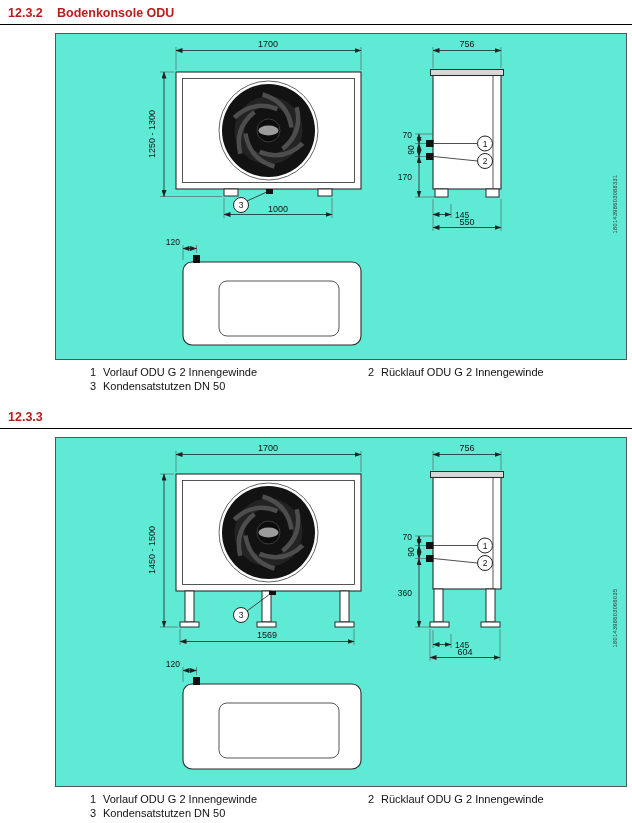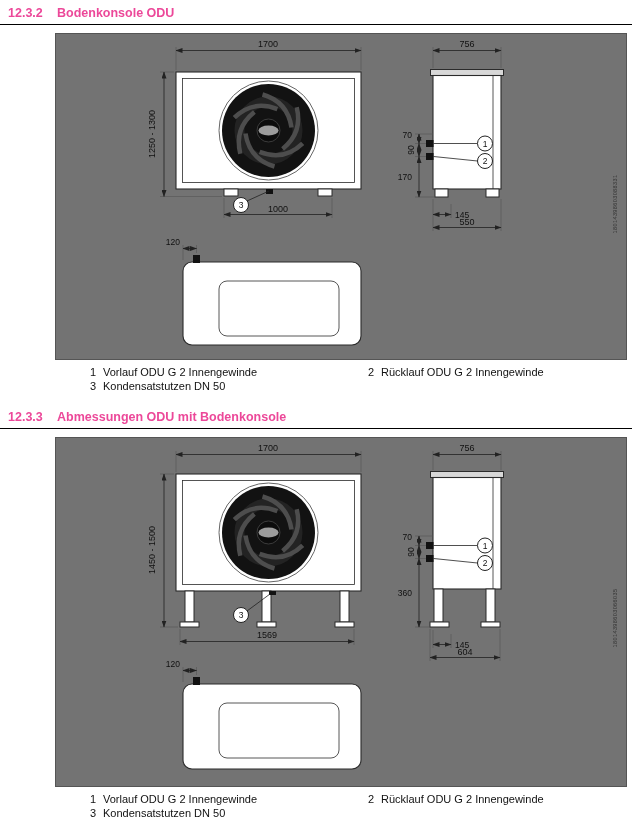--- a/index.html
+++ b/index.html
@@ -2,29 +2,29 @@
 <html><head>
 <meta charset="utf-8">
 <style>
   html,body { margin:0; padding:0; background:#e8e8e8; }
   .page {
     width:632px; height:823px; background:#ffffff; overflow:hidden;
     font-family:"Liberation Sans", sans-serif; color:#111; position:relative;
   }
   .sec-head {
     display:flex; align-items:baseline;
-    font-weight:bold; font-size:12.5px; color:#ec4899;
+    font-weight:bold; font-size:12.5px; color:#b91c1c;
     border-bottom:1px solid #000;
     padding:6px 0 4px 8px;
   }
   .sec-head.second { margin-top:12px; }
   .sec-num { width:49px; flex:none; }
   .fig-box {
     margin:8px 0 0 55px; width:572px;
-    border:1px solid #555; box-sizing:border-box; background:#737373;
+    border:1px solid #555; box-sizing:border-box; background:#5eead4;
   }
   .fig-box svg { display:block; }
   .legend { margin:6px 0 0 90px; font-size:11px; color:#111; }
   .legend-row { display:flex; margin-bottom:2px; }
   .legend-item { display:flex; }
   .legend-item .ln { width:13px; flex:none; }
   .legend-row .legend-item:first-child { width:278px; flex:none; }
 
   
   .otl  { fill:#ffffff; stroke:#2b2b2b; stroke-width:1.1; }
@@ -196,21 +196,20 @@
     <div class="legend-row">
       <div class="legend-item">
         <span class="ln">3</span>
         <span class="lt">Kondensatstutzen DN 50</span>
       </div>
     </div>
   </div>
 
   <div class="sec-head second">
     <span class="sec-num">12.3.3</span>
-    <span>Abmessungen ODU mit Bodenkonsole</span>
   </div>
 
   <div class="fig-box">
     <svg width="570" height="348" viewBox="0 0 570 348">
 
       <g>
         <rect class="otl" x="120" y="36" width="185" height="117"></rect>
         <rect class="otl2" x="126.5" y="42.5" width="172" height="104"></rect>
         <g>
           <circle cx="212.5" cy="94.5" r="49.5" fill="#ffffff" stroke="#666" stroke-width="1"></circle>

